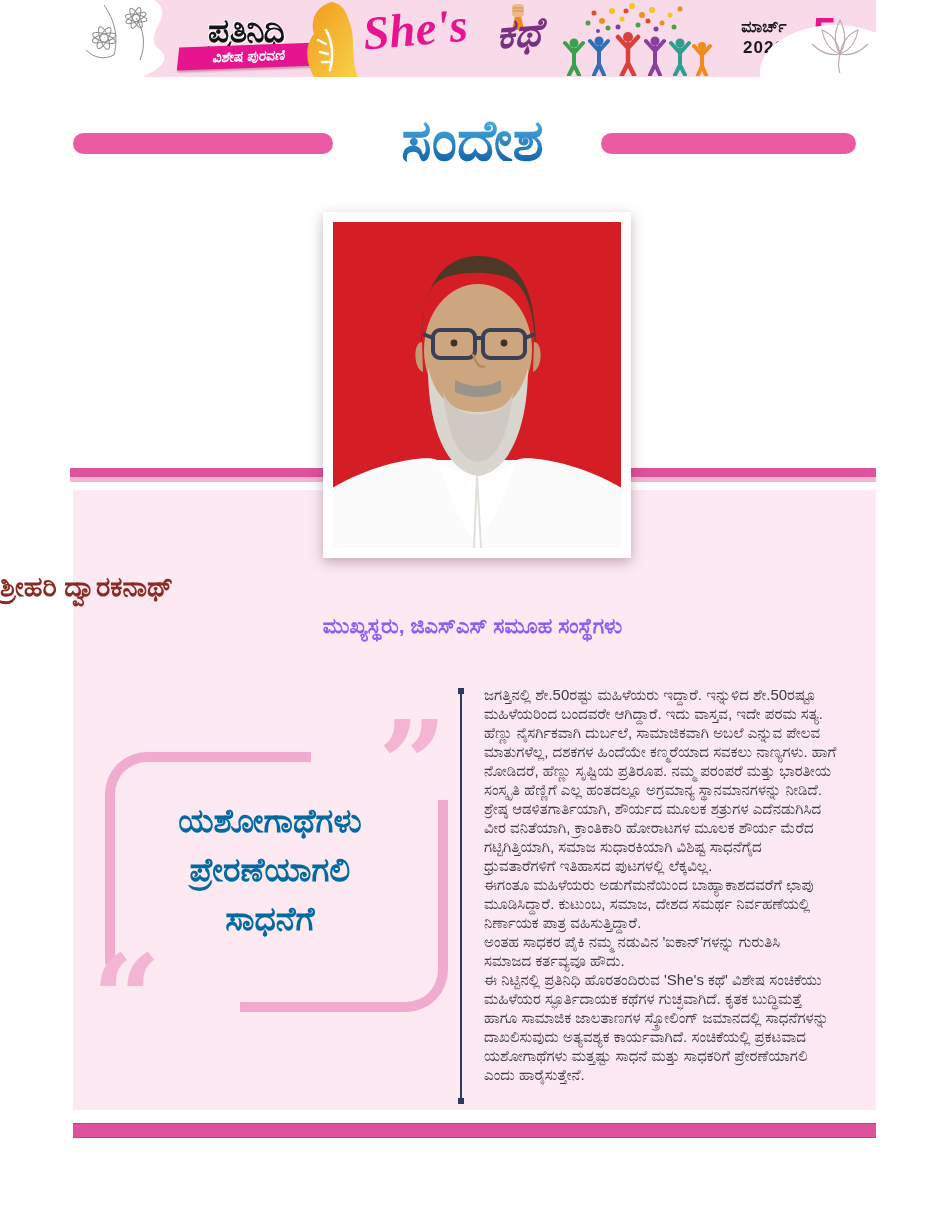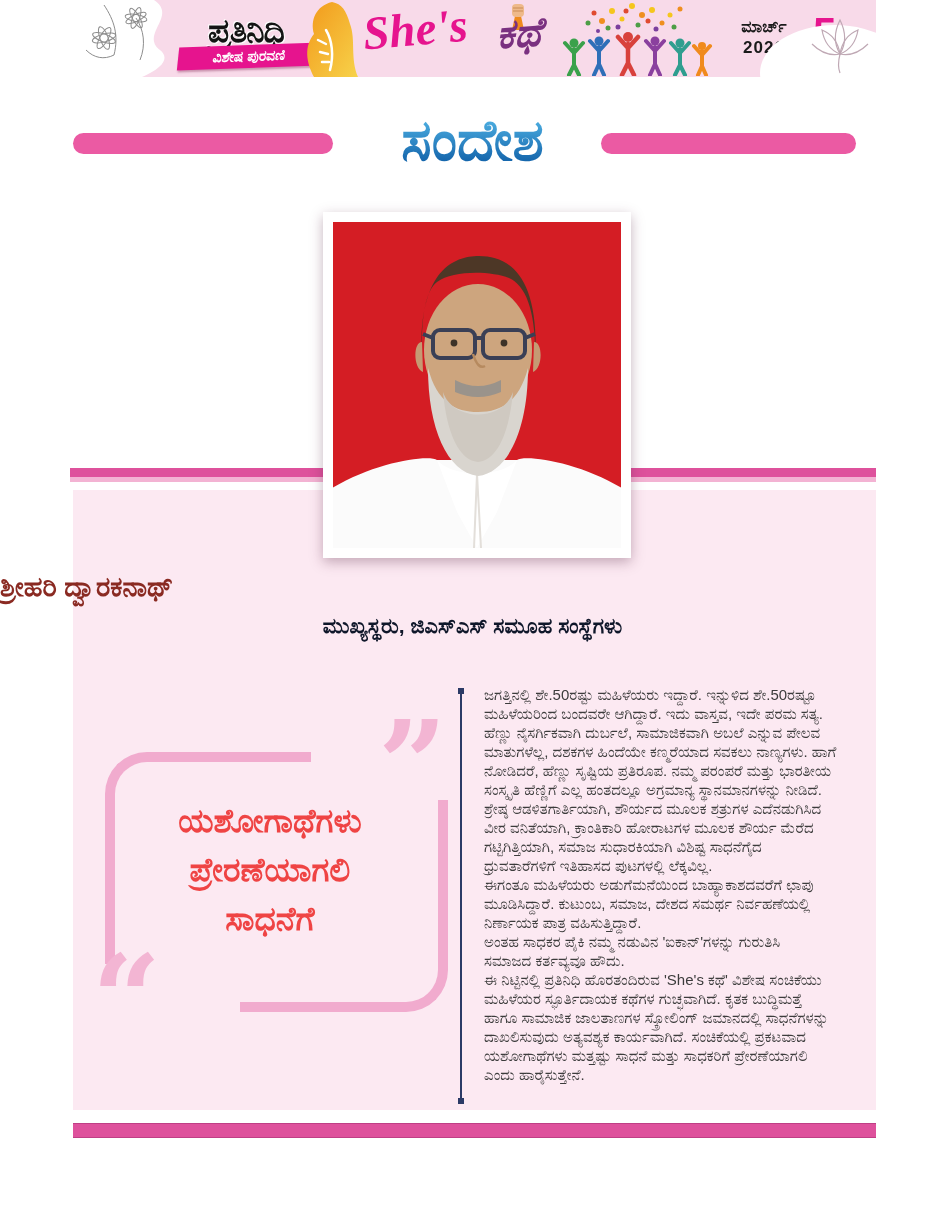--- a/index.html
+++ b/index.html
@@ -45,35 +45,35 @@
   .photo-strip .s2{width:100%;height:5px;background:#f3b3d3;}
   .photo-card{left:323px;top:212px;width:288px;height:326px;background:#fff;padding:10px;
               box-shadow:0 4px 12px rgba(90,40,70,.35);z-index:2;}
 
   
   .pink-panel{left:73px;top:490px;width:803px;height:620px;background:var(--panel,#fce9f2);z-index:0;}
 
   .author-name{left:0;top:572px;width:945px;font-size:27px;font-weight:bold;
                color:var(--maroon,#8a2a22);z-index:3;}
   .author-role{left:0;top:614px;width:945px;text-align:center;font-size:21px;font-weight:bold;
-               color:#0f172a;z-index:3;}
+               color:#8b5cf6;z-index:3;}
 
   
   .bracket-tl{left:105px;top:752px;width:196px;height:202px;z-index:2;
       border-left:10px solid var(--quotePink,#f1abce);border-top:10px solid var(--quotePink,#f1abce);
       border-top-left-radius:42px;}
   .bracket-br{left:240px;top:800px;width:198px;height:202px;z-index:2;
       border-right:10px solid var(--quotePink,#f1abce);border-bottom:10px solid var(--quotePink,#f1abce);
       border-bottom-right-radius:42px;}
   .qmark{font-family:"DejaVu Serif","Liberation Serif",serif;font-weight:bold;font-size:120px;
          line-height:.62;color:#f3b5d3;z-index:3;}
   .qmark.close{left:378px;top:728px;}
   .qmark.open{left:92px;top:962px;}
   .quote-text{left:100px;top:796px;width:340px;text-align:center;font-size:33px;font-weight:bold;
-              color:#ef4444;line-height:49px;z-index:4;}
+              color:#0369a1;line-height:49px;z-index:4;}
 
   
   .vline{left:460px;top:690px;width:2px;height:412px;background:var(--navy,#2b3a66);z-index:2;}
   .vline::before,.vline::after{content:"";position:absolute;left:-2px;width:6px;height:6px;background:var(--navy,#2b3a66);}
   .vline::before{top:-2px;} .vline::after{bottom:-2px;}
   .body-col{left:484px;top:685px;width:392px;z-index:2;color:#3c3c3c;}
   .body-line{font-size:15px;line-height:19px;white-space:nowrap;}
 
   .bottom-bar{left:73px;top:1123px;width:803px;height:13px;background:var(--barDark,#d94f9b);
               border-top:1px solid #bf3f85;border-bottom:1px solid #bf3f85;}

